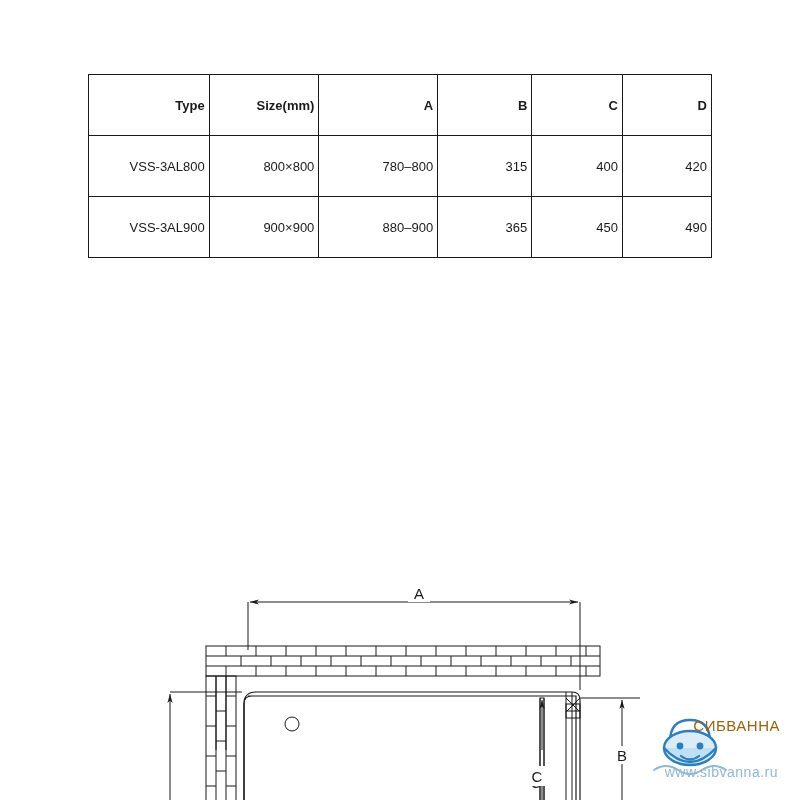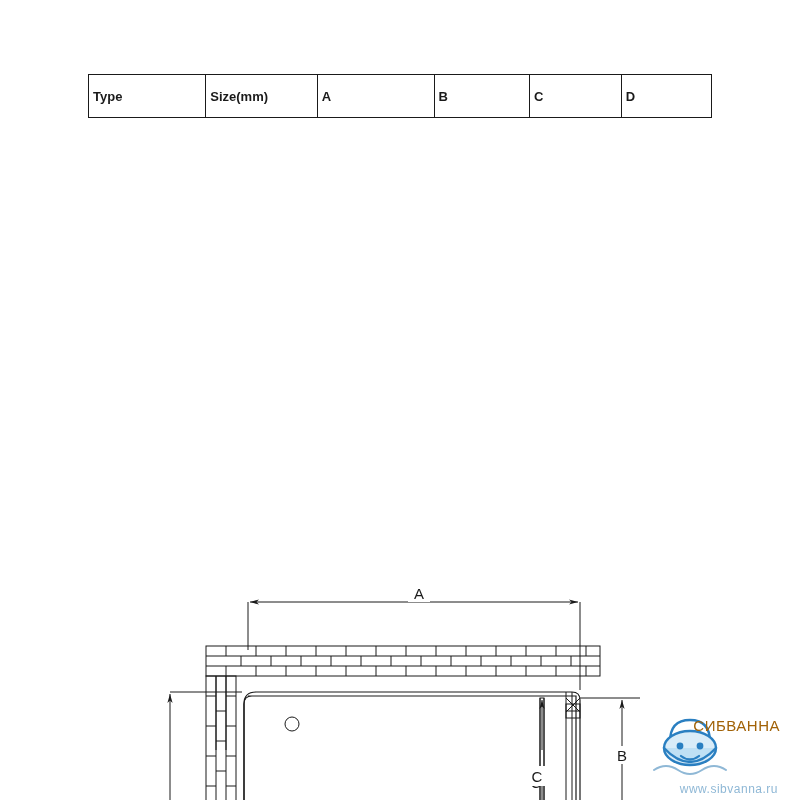--- a/index.html
+++ b/index.html
@@ -15,23 +15,23 @@
   .spec-table{
     position:absolute;
     left:88px; top:74px;
     width:624px;
     border-collapse:collapse;
     font-size:13px;
   }
   .spec-table th, .spec-table td{
     border:1px solid #1a1a1a;
     height:36px;
-    text-align:left;
+    text-align:right;
     font-weight:normal;
-    padding:3px 4px;
+    padding:12px 4px;
     white-space:nowrap;
   }
   .spec-table th{font-weight:bold;font-size:13px;}
   .col-type{width:118px;}
   .col-size{width:108px;}
   .col-a{width:120px;}
   .col-b{width:96px;}
   .col-c{width:92px;}
   .col-d{width:90px;}
   .cell-b,.cell-c,.cell-d{position:relative;}
@@ -54,41 +54,57 @@
   .logo-text{
     position:absolute;
     right:20px; bottom:66px;
     font-size:15px;
     letter-spacing:.5px;
     color:#a16207;
     font-family:"Liberation Sans", sans-serif;
   }
   .logo-sub{
     position:absolute;
-    right:22px; bottom:4px;
-    font-size:12px;
+    right:22px; bottom:20px;
+    font-size:14px;
     color:#8fb8d6;
     letter-spacing:.5px;
   }
 </style>
 </head>
 <body>
 
 <table class="spec-table">
   <thead>
     <tr>
       <th class="col-type">Type</th>
       <th class="col-size">Size(mm)</th>
       <th class="col-a">A</th>
       <th class="col-b">B</th>
       <th class="col-c">C</th>
       <th class="col-d">D</th>
     </tr>
   </thead>
   <tbody>
+    <tr>
+      <td>VSS-3AL800</td>
+      <td>800×800</td>
+      <td>780–800</td>
+      <td class="cell-b">315</td>
+      <td class="cell-c">400</td>
+      <td class="cell-d">420</td>
+    </tr>
+    <tr>
+      <td>VSS-3AL900</td>
+      <td>900×900</td>
+      <td>880–900</td>
+      <td class="cell-b">365</td>
+      <td class="cell-c">450</td>
+      <td class="cell-d">490</td>
+    </tr>
   </tbody>
 </table>
 
 <div class="drawing">
 <svg width="800" height="520" viewBox="0 0 800 520" xmlns="http://www.w3.org/2000/svg">
   <defs>
     <marker id="arrL" markerWidth="10" markerHeight="8" refX="9" refY="4" orient="auto">
       <path d="M9,4 L0,1.4 L2.6,4 L0,6.6 Z" fill="#1a1a1a"></path>
     </marker>
     <marker id="arrR" markerWidth="10" markerHeight="8" refX="1" refY="4" orient="auto">

